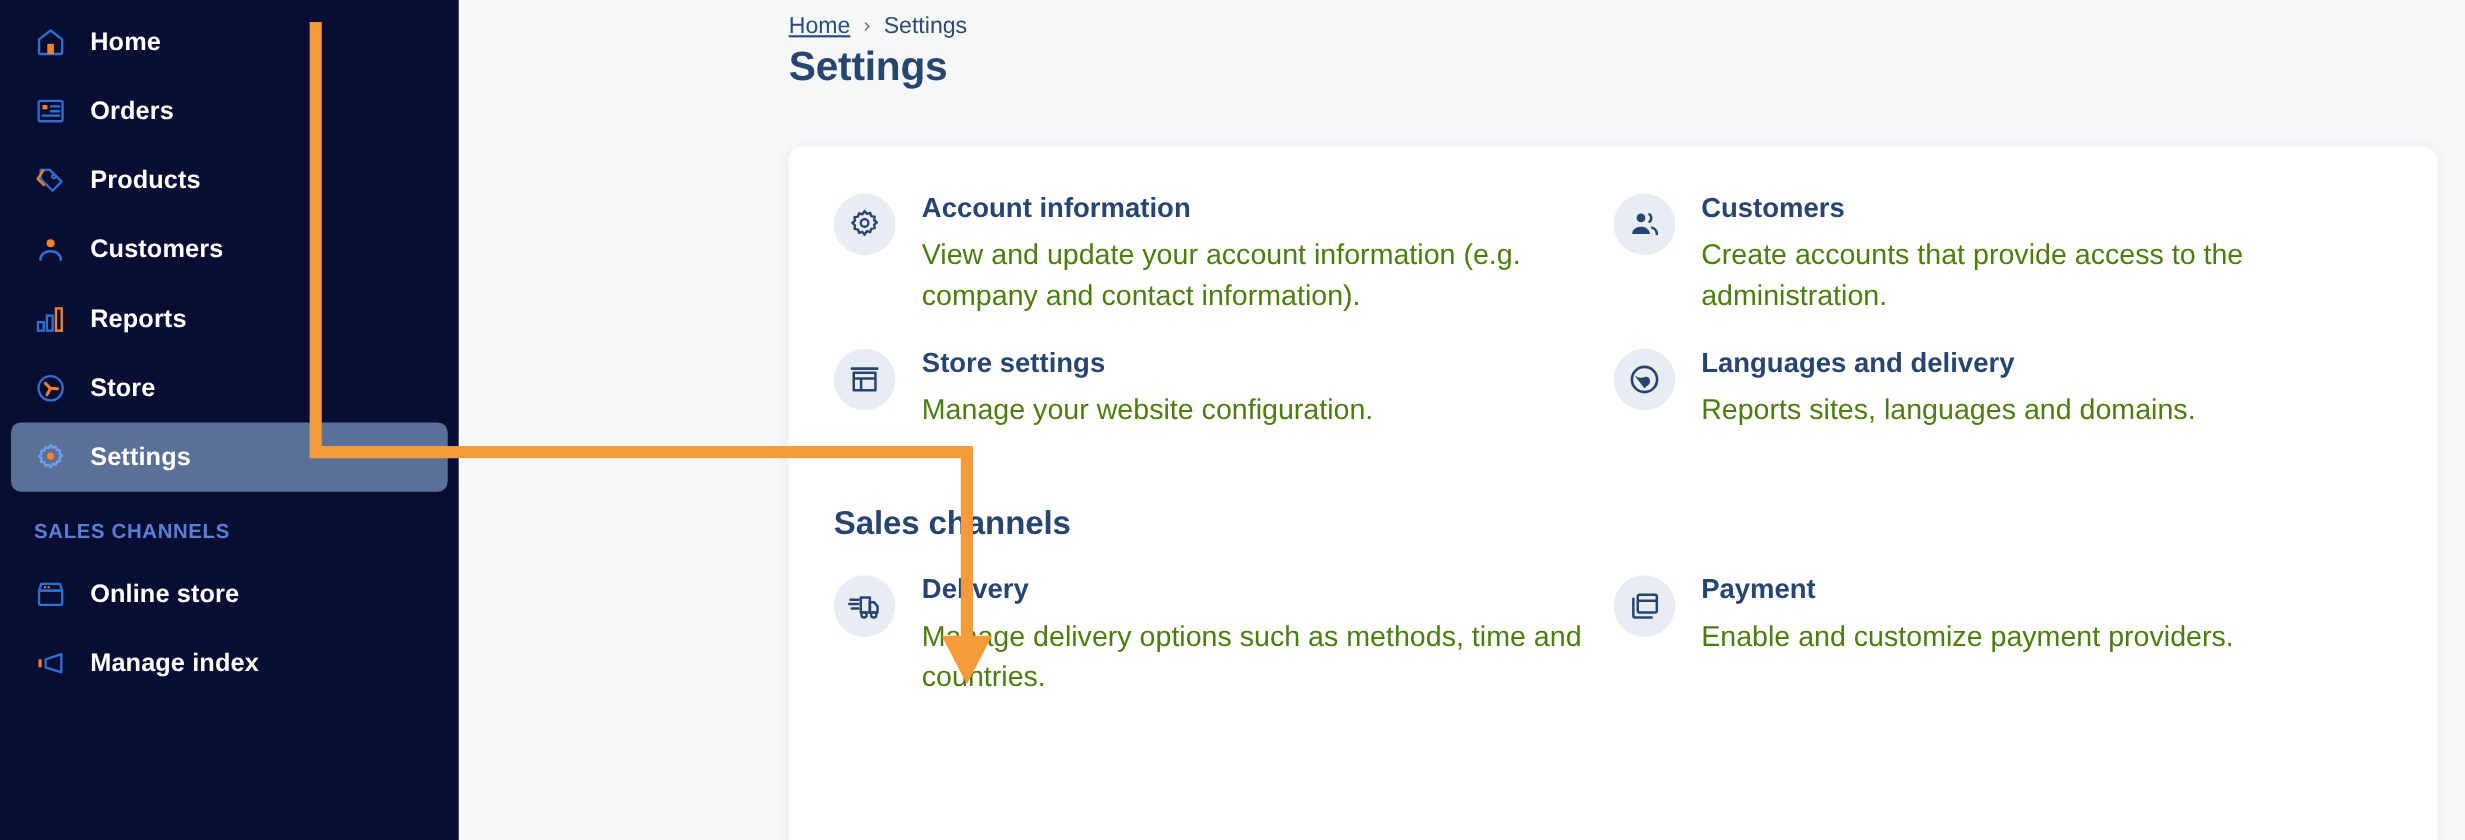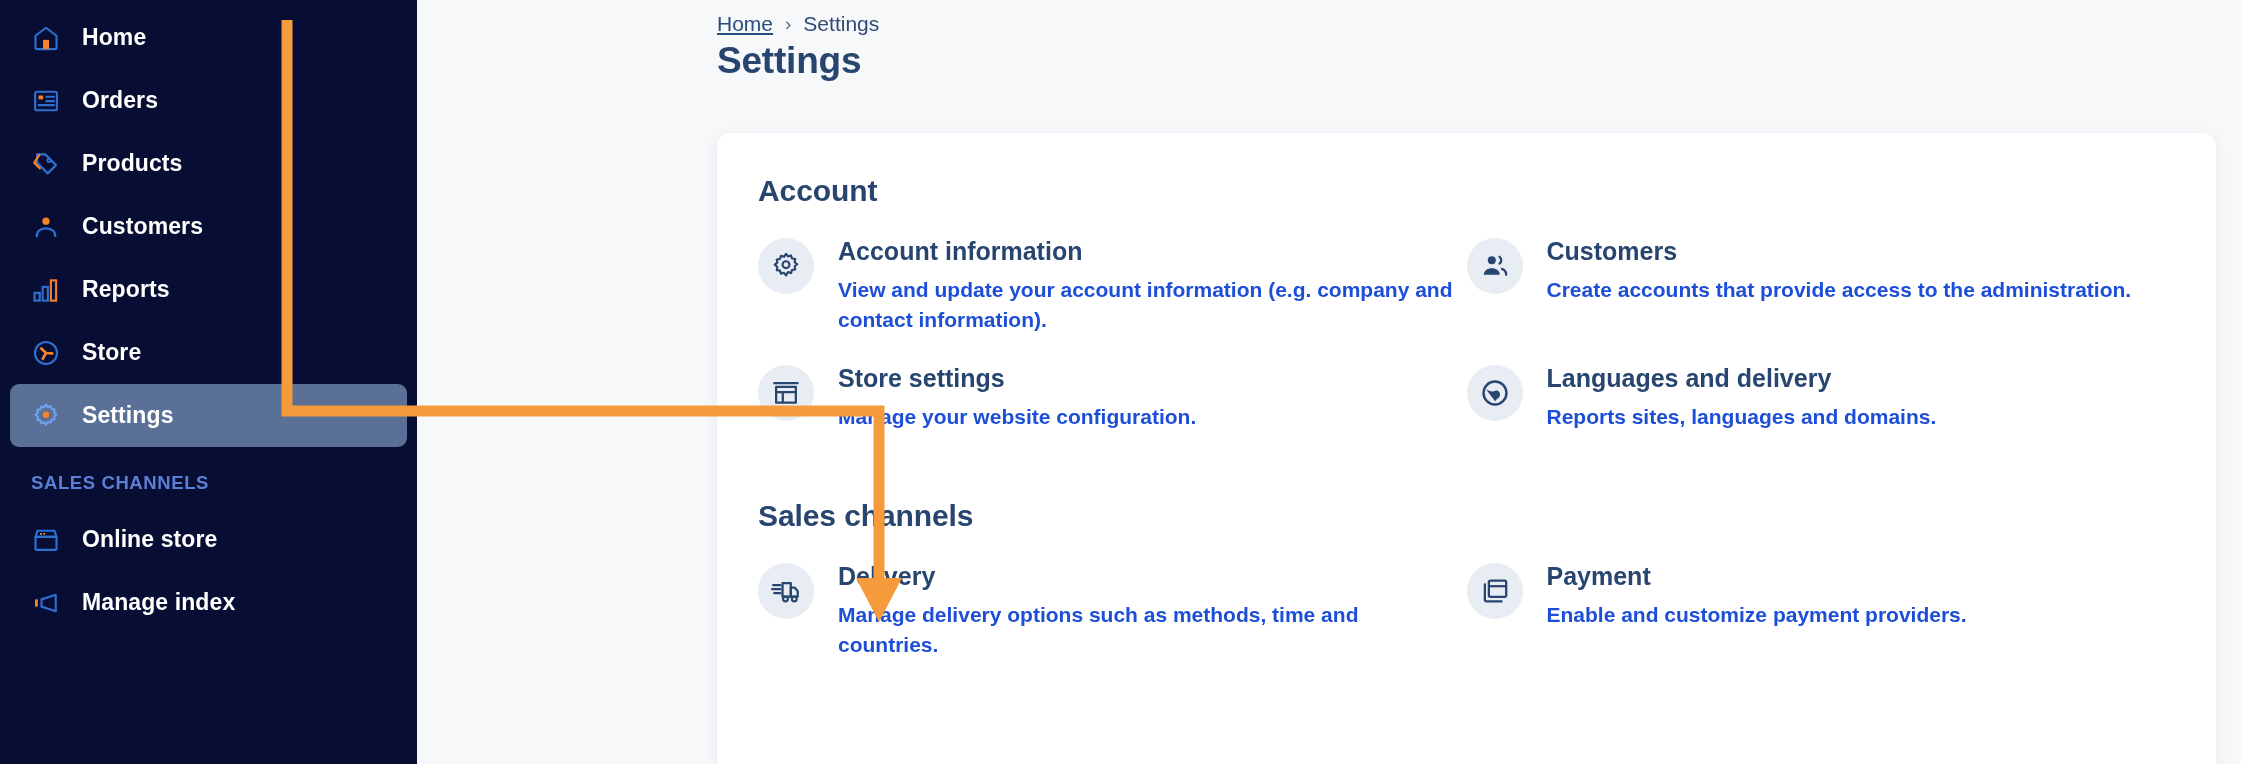--- a/index.html
+++ b/index.html
@@ -89,21 +89,21 @@
     background: #e8ecf3;
     display: flex; align-items: center; justify-content: center;
     margin-top: 2px;
   }
   .tile-body { flex: 1 1 auto; min-width: 0; }
   .tile-title {
     color: #27456f; font-size: 25px; font-weight: 700; line-height: 1.2;
     margin-bottom: 9px; cursor: pointer;
   }
   .tile-desc {
-    color: #1d4ed8; font-size: 21px; line-height: 1.42; font-weight: 700;
+    color: #4d7c0f; font-size: 26px; line-height: 1.42; font-weight: 400;
     max-width: 620px;
   }
 
   
   .annotation {
     position: absolute; left: 0; top: 0;
     width: 2241px; height: 764px;
     pointer-events: none; z-index: 50;
   }
 </style>
@@ -217,21 +217,20 @@
     <div class="breadcrumb">
       <span class="crumb-link">Home</span>
       <span class="crumb-sep">›</span>
       <span class="crumb-current">Settings</span>
     </div>
 
     <h1 class="page-title">Settings</h1>
 
     <section class="card">
 
-      <h2 class="section-title">Account</h2>
 
       <div class="grid">
 
         <div class="grid-cell">
           <span class="tile-icon">
             <svg width="32" height="32" viewBox="0 0 24 24" fill="none">
               <path d="M12 2.9l1.5 1.9 2.3-.7.7 2.3 2.4.4-.4 2.4 1.9 1.5-1.9 1.5.4 2.4-2.4.4-.7 2.3-2.3-.7L12 19l-1.5-1.9-2.3.7-.7-2.3-2.4-.4.4-2.4L3.6 11l1.9-1.5-.4-2.4 2.4-.4.7-2.3 2.3.7z" stroke="#27456f" stroke-width="1.6" stroke-linejoin="round"></path>
               <circle cx="12" cy="11" r="2.6" stroke="#27456f" stroke-width="1.6"></circle>
             </svg>
           </span>

